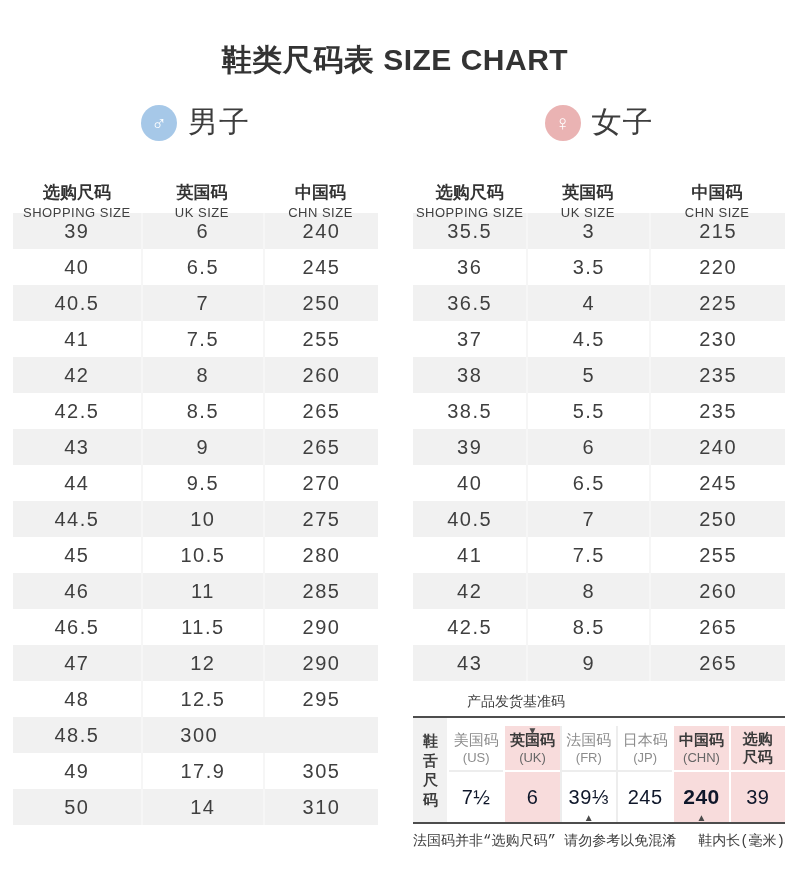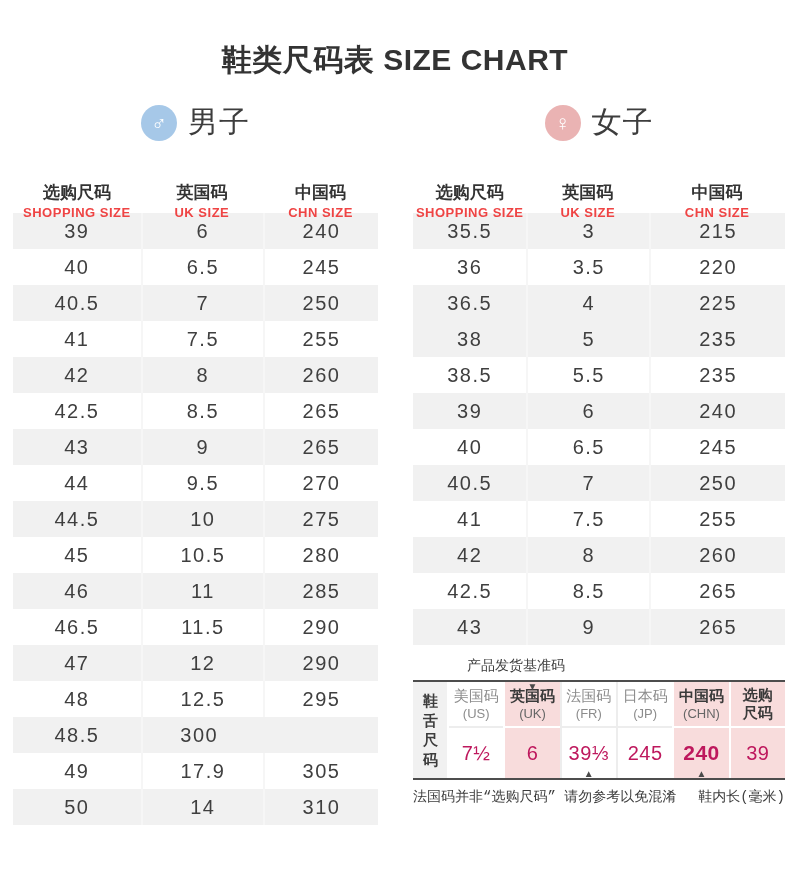--- a/index.html
+++ b/index.html
@@ -17,53 +17,53 @@
   .gender { height:45px; margin-bottom:8px; display:flex; align-items:center; justify-content:center; gap:11px; }
   .gicon { width:36px; height:36px; border-radius:50%; color:#ffffff; font-size:21px; font-weight:700;
            display:flex; align-items:center; justify-content:center; line-height:1; }
   .gicon.male   { background:#a6c8e8; }
   .gicon.female { background:#eab3b3; }
   .glabel { font-size:30px; font-weight:400; color:#3d3d3d; letter-spacing:1px; }
 
   .thead { display:flex; height:44px; margin-bottom:16px; }
   .th { text-align:center;margin-top:28px; }
   .th .cn { font-size:17px; font-weight:700; color:#333333; line-height:24px; }
-  .th .en { font-size:13px; font-weight:700; color:#ef4444; line-height:16px; letter-spacing:0.5px; }
+  .th .en { font-size:13px; font-weight:400; color:#404040; line-height:16px; letter-spacing:0.5px; }
 
   .col-left  .c1 { width:35%;   } .col-left  .c2 { width:33.5%; } .col-left  .c3 { width:31.5%; }
   .col-right .c1 { width:30.5%; } .col-right .c2 { width:33%;   } .col-right .c3 { width:36.5%; }
 
   .tbody { width:100%; }
   .trow { display:flex; height:36px; }
   .trow.odd { background:#f1f1f1; }
   .tcell { display:flex; align-items:center; justify-content:center;
            font-size:20px; color:#3f3f3f; letter-spacing:1.5px; }
   .tcell.c2, .tcell.c3 { border-left:2px solid #f6f6f6; }
 
   
   .shipping { width:100%; }
   .ship-title { margin:10px 0 5px; font-size:14px; line-height:20px; color:#3d3d3d;
                 width:fit-content; margin-left:54px; }
   .ship-table { position:relative; display:flex; border-top:2px solid #4d4d4d; border-bottom:2px solid #4d4d4d; }
   .ship-rowhead { width:34px; background:#f1f1f1; display:flex; align-items:center; justify-content:center;
                   font-size:15px; font-weight:700; color:#3d3d3d; line-height:1.3;
                   word-break:break-all; padding:0 9px; text-align:right; }
-  .ship-cols { flex:1; display:flex; }
+  .ship-cols { flex:1; display:flex;margin-top:8px; }
   .ship-col { flex:1; position:relative; display:flex; flex-direction:column; border-left:2px solid #ededed; }
   .ship-col:first-child { border-left:2px solid #ffffff; }
   .ship-col.hl { background:#f8dcdc; border-left-color:#ffffff; }
   .hcell { height:46px; display:flex; flex-direction:column; align-items:center; justify-content:center;
            font-size:15px; color:#8c8c8c; border-bottom:2px solid #ededed; line-height:1.2; }
   .ship-col.hl .hcell { border-bottom-color:#ffffff; color:#666666; }
   .hcell .cn-h { color:inherit; }
   .ship-col.hl .hcell .cn-h { font-weight:700; color:#3a3a3a; }
   .hcell .sub { font-size:13px; margin-top:1px; }
   .hcell .sub.as-cn { font-size:15px; font-weight:700; color:#3a3a3a; margin-top:0; }
   .vcell { height:50px; display:flex; align-items:center; justify-content:center;
-           font-size:20px; color:#be185d; letter-spacing:0.5px; }
+           font-size:20px; color:#0f172a; letter-spacing:0.5px; }
   .vcell.em { font-size:21px; font-weight:700; }
   .marker { position:absolute; left:50%; transform:translateX(-50%); font-size:10px; line-height:10px; color:#4a4a4a; }
   .marker.mtop { top:0; }
   .marker.mbot { bottom:-1px; }
   .ship-notes { display:flex; justify-content:space-between; margin-top:8px;
                 font-size:14px; color:#3d3d3d; line-height:18px;font-family:Liberation Mono, monospace; }
 </style>
 </head>
 <body>
 
@@ -206,20 +206,25 @@
         <div class="trow even">
           <div class="tcell c1">36</div>
           <div class="tcell c2">3.5</div>
           <div class="tcell c3">220</div>
         </div>
         <div class="trow odd">
           <div class="tcell c1">36.5</div>
           <div class="tcell c2">4</div>
           <div class="tcell c3">225</div>
         </div>
+        <div class="trow even">
+          <div class="tcell c1">37</div>
+          <div class="tcell c2">4.5</div>
+          <div class="tcell c3">230</div>
+        </div>
         <div class="trow odd">
           <div class="tcell c1">38</div>
           <div class="tcell c2">5</div>
           <div class="tcell c3">235</div>
         </div>
         <div class="trow even">
           <div class="tcell c1">38.5</div>
           <div class="tcell c2">5.5</div>
           <div class="tcell c3">235</div>
         </div>

